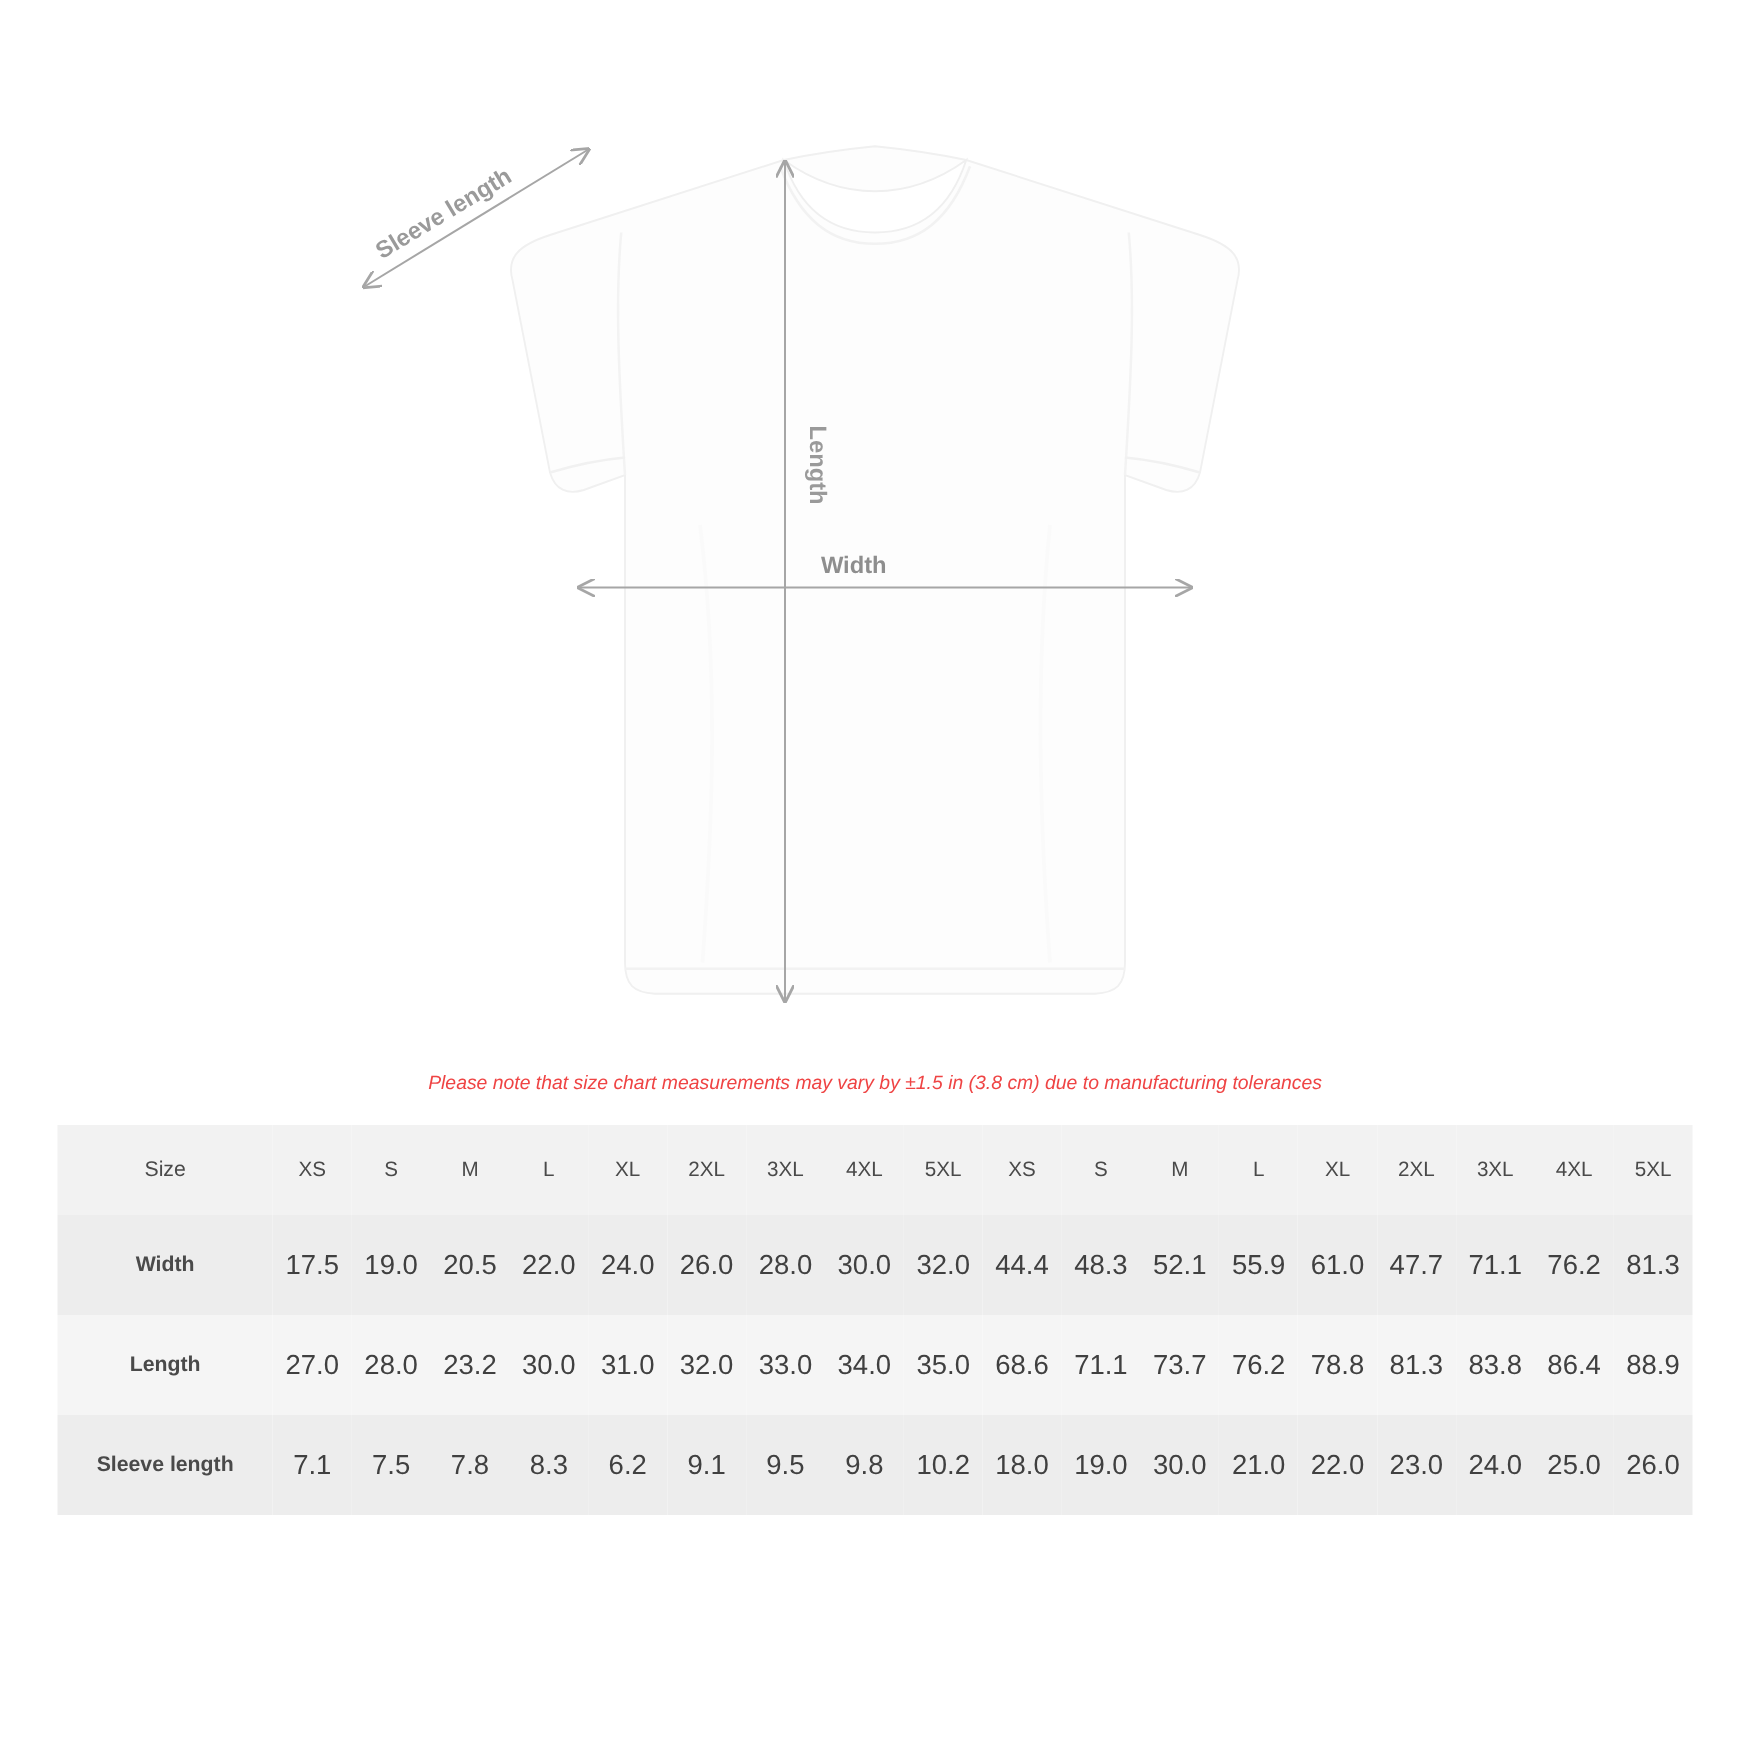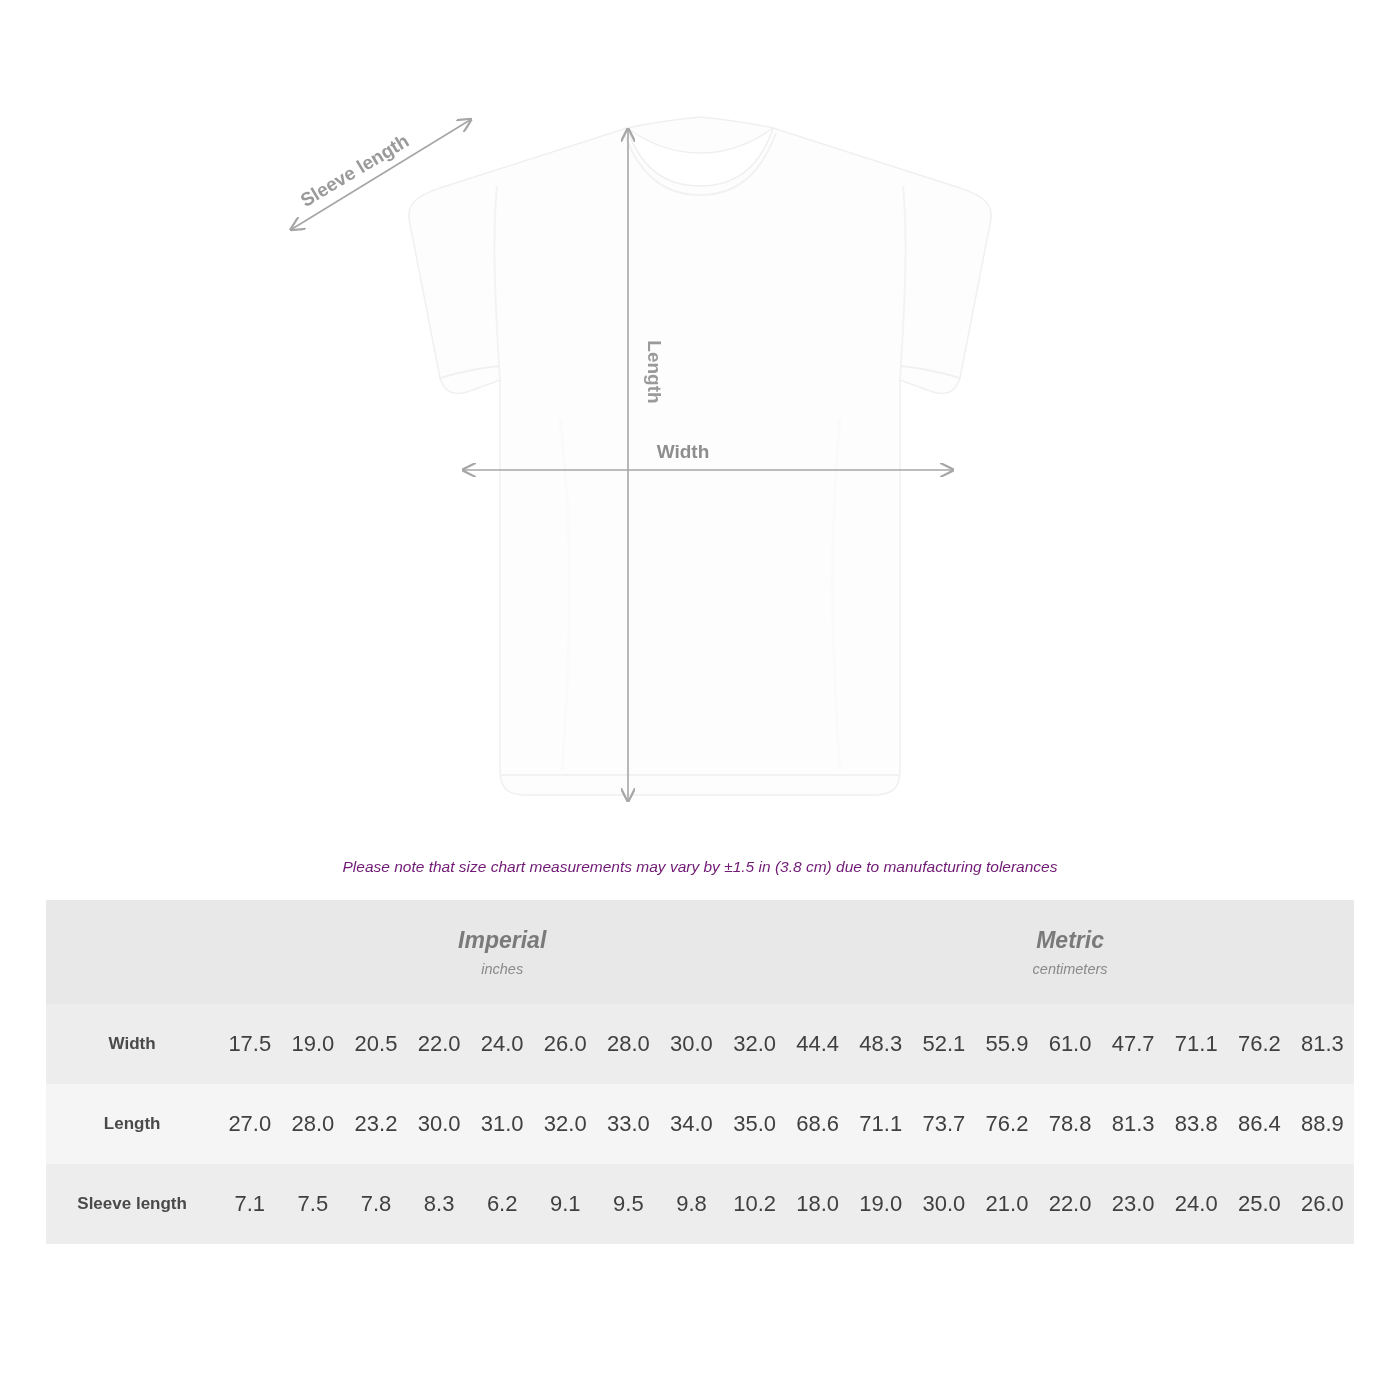--- a/index.html
+++ b/index.html
@@ -39,21 +39,21 @@
   }
   .chart-title {
     font-size: 25px;
     font-weight: bold;
     color: #333333;
     letter-spacing: 0.2px;
   }
   .chart-note {
     font-size: 15.5px;
     font-style: italic;
-    color: #701a75;
+    color: #ef4444;
     margin-top: 28px;
   }
 
   
   .table-wrap {
     margin: 24px 46px 0 46px;
   }
   table.size-table {
     width: 1308px;
     border-collapse: collapse;
@@ -208,32 +208,42 @@
           <col class="col-cell">
           <col class="col-cell">
           <col class="col-cell">
           <col class="col-cell">
         <col class="col-cell">
           <col class="col-cell">
           <col class="col-cell">
           <col class="col-cell">
       </colgroup>
       <tbody>
-        <tr class="unit-row">
-          <td></td>
-          <td colspan="9">
-            <div class="unit-name">Imperial</div>
-            <div class="unit-sub">inches</div>
-          </td>
-          <td colspan="9">
-            <div class="unit-name">Metric</div>
-            <div class="unit-sub">centimeters</div>
-          </td>
+
+        <tr class="head-row">
+          <td class="rowlabel">Size</td>
+          <td>XS</td>
+          <td>S</td>
+          <td>M</td>
+          <td>L</td>
+          <td>XL</td>
+          <td>2XL</td>
+          <td>3XL</td>
+          <td>4XL</td>
+          <td>5XL</td>
+          <td>XS</td>
+          <td>S</td>
+          <td>M</td>
+          <td>L</td>
+          <td>XL</td>
+          <td>2XL</td>
+          <td>3XL</td>
+          <td>4XL</td>
+          <td>5XL</td>
         </tr>
-
 
         <tr class="data-row row-a">
           <td class="rowlabel">Width</td>
           <td>17.5</td>
           <td>19.0</td>
           <td>20.5</td>
           <td>22.0</td>
           <td>24.0</td>
           <td>26.0</td>
           <td>28.0</td>

